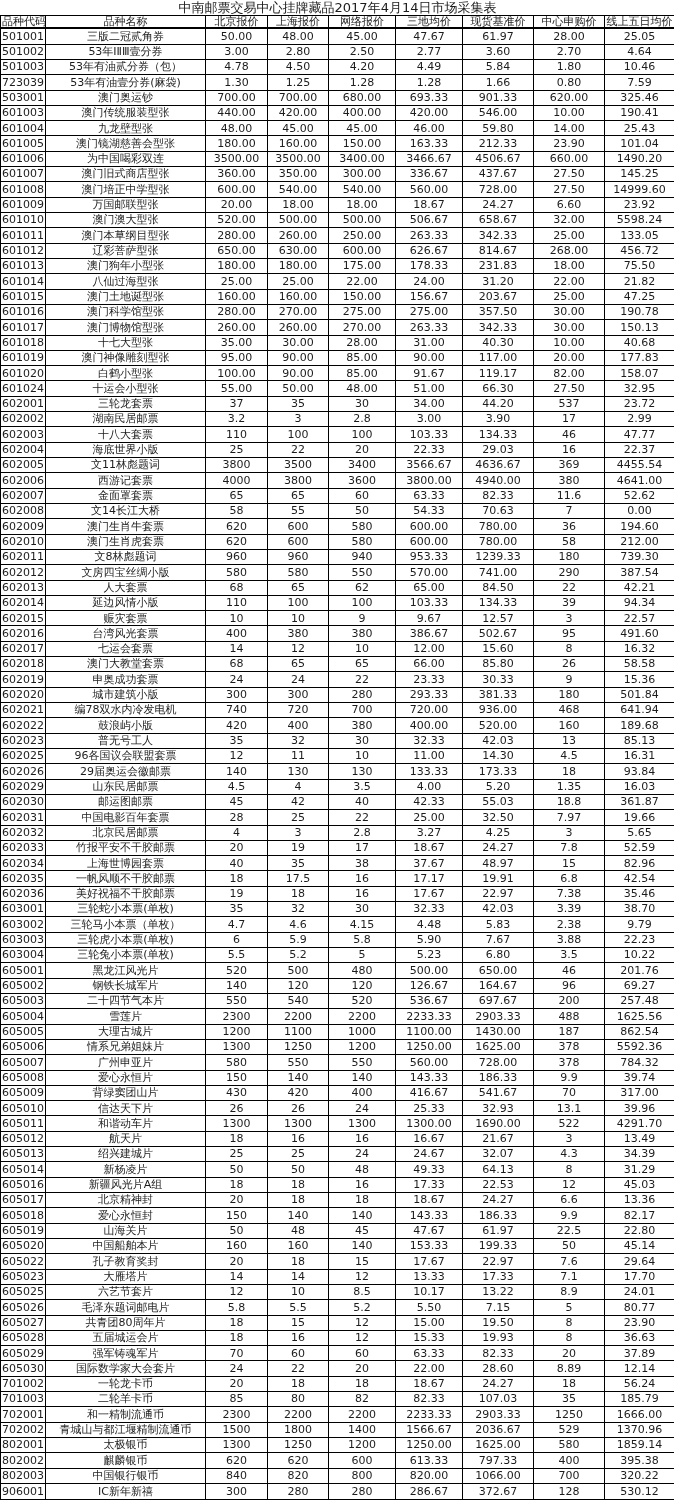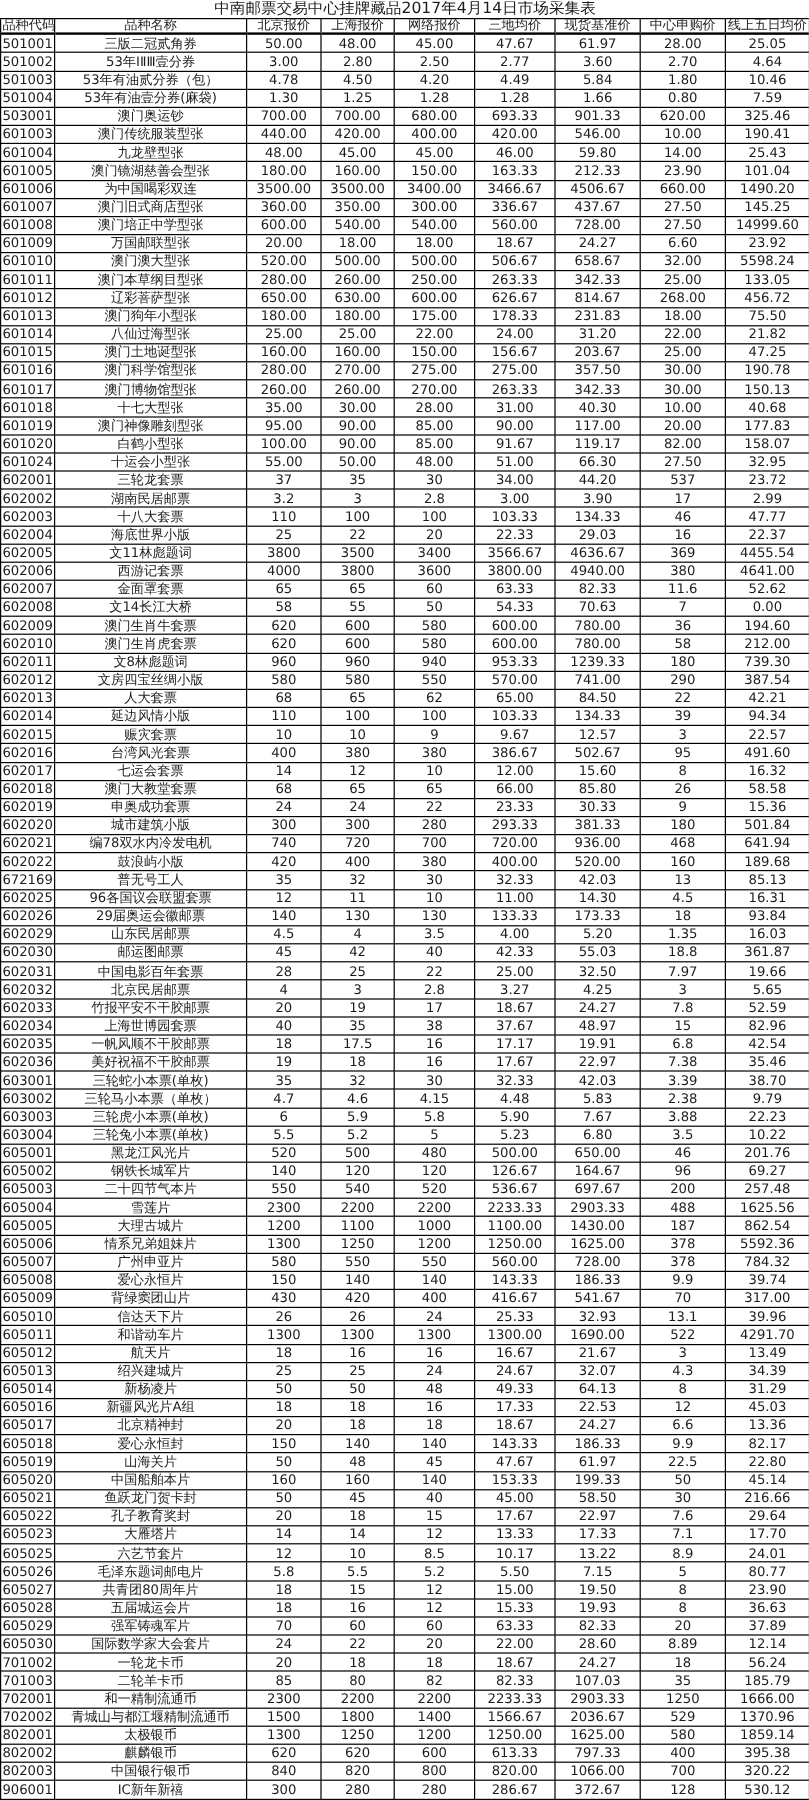--- a/index.html
+++ b/index.html
@@ -106,21 +106,21 @@
       <td>53年有油贰分券（包）</td>
       <td class="num">4.78</td>
       <td class="num">4.50</td>
       <td class="num">4.20</td>
       <td class="num">4.49</td>
       <td class="num">5.84</td>
       <td class="num">1.80</td>
       <td class="num">10.46</td>
     </tr>
       <tr>
-      <td class="num">501004</td>
+      <td class="num">723039</td>
       <td>53年有油壹分券(麻袋)</td>
       <td class="num">1.30</td>
       <td class="num">1.25</td>
       <td class="num">1.28</td>
       <td class="num">1.28</td>
       <td class="num">1.66</td>
       <td class="num">0.80</td>
       <td class="num">7.59</td>
     </tr>
       <tr>
@@ -579,21 +579,21 @@
       <td>鼓浪屿小版</td>
       <td class="num">420</td>
       <td class="num">400</td>
       <td class="num">380</td>
       <td class="num">400.00</td>
       <td class="num">520.00</td>
       <td class="num">160</td>
       <td class="num">189.68</td>
     </tr>
       <tr>
-      <td class="num">672169</td>
+      <td class="num">602023</td>
       <td>普无号工人</td>
       <td class="num">35</td>
       <td class="num">32</td>
       <td class="num">30</td>
       <td class="num">32.33</td>
       <td class="num">42.03</td>
       <td class="num">13</td>
       <td class="num">85.13</td>
     </tr>
       <tr>
@@ -953,31 +953,20 @@
       <td>中国船舶本片</td>
       <td class="num">160</td>
       <td class="num">160</td>
       <td class="num">140</td>
       <td class="num">153.33</td>
       <td class="num">199.33</td>
       <td class="num">50</td>
       <td class="num">45.14</td>
     </tr>
       <tr>
-      <td class="num">605021</td>
-      <td>鱼跃龙门贺卡封</td>
-      <td class="num">50</td>
-      <td class="num">45</td>
-      <td class="num">40</td>
-      <td class="num">45.00</td>
-      <td class="num">58.50</td>
-      <td class="num">30</td>
-      <td class="num">216.66</td>
-    </tr>
-      <tr>
       <td class="num">605022</td>
       <td>孔子教育奖封</td>
       <td class="num">20</td>
       <td class="num">18</td>
       <td class="num">15</td>
       <td class="num">17.67</td>
       <td class="num">22.97</td>
       <td class="num">7.6</td>
       <td class="num">29.64</td>
     </tr>

